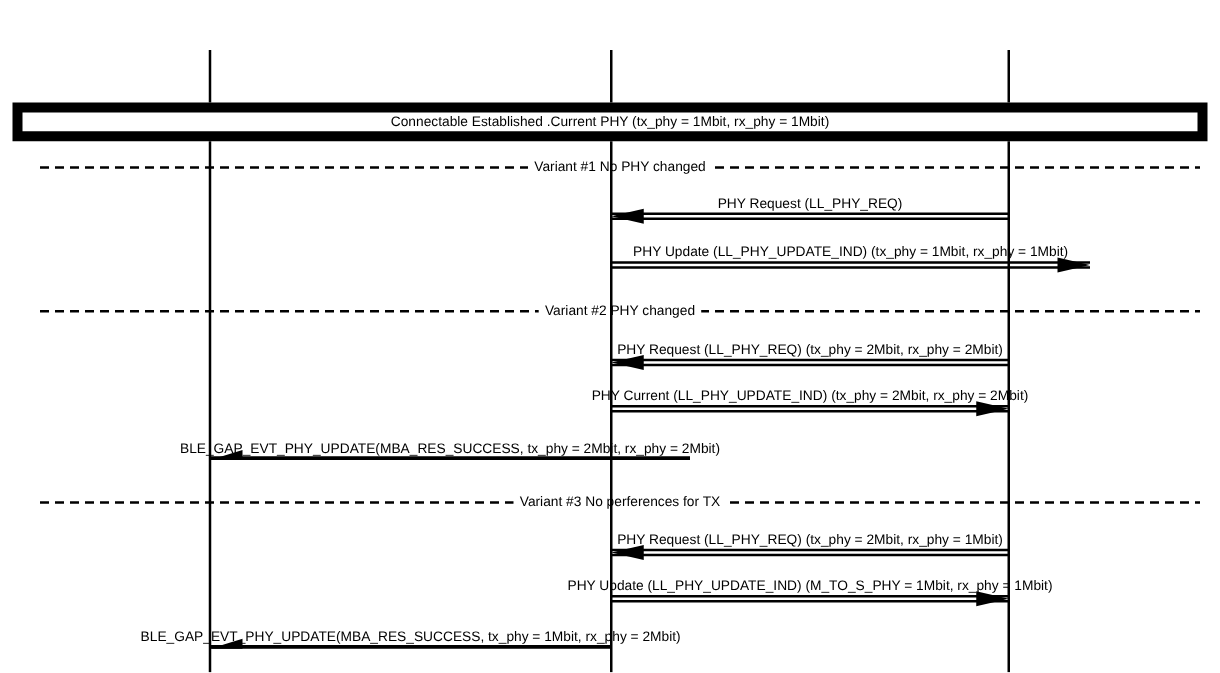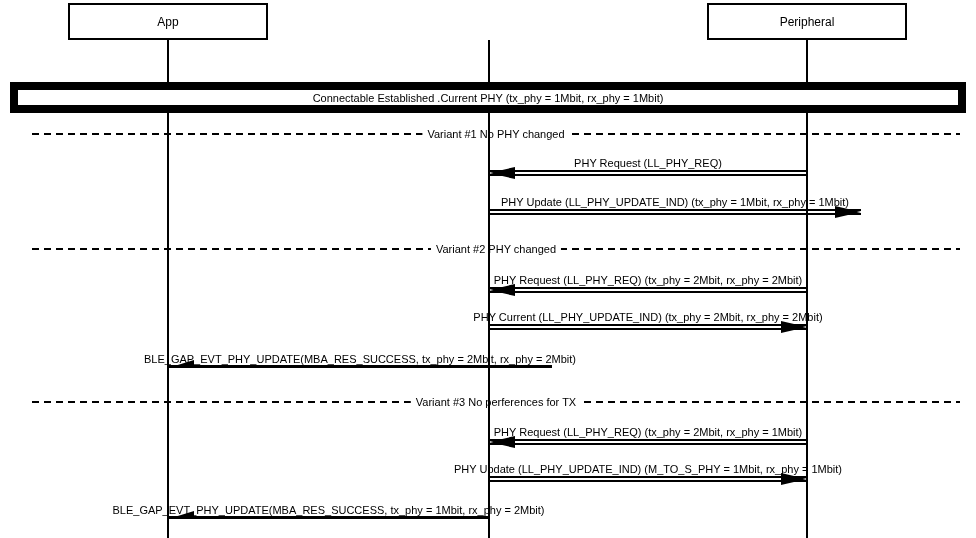--- a/index.html
+++ b/index.html
@@ -70,39 +70,33 @@
   </div>
   <div class="divider" style="top:402px">
     <div class="divider-line"></div>
     <span class="divider-label">Variant #3 No perferences for TX</span>
   </div>
 
   <div class="lifeline" style="left:167px"></div>
   <div class="lifeline" style="left:488px"></div>
   <div class="lifeline" style="left:806px"></div>
 
-  <div class="actor-box" style="left:68px">
-    <span>App</span>
-  </div>
-  <div class="actor-box" style="left:707px">
-    <span>Peripheral</span>
-  </div>
 
   <div class="banner">
     <span>Connectable Established .Current PHY (tx_phy = 1Mbit, rx_phy = 1Mbit)</span>
   </div>
 
   <div class="msg double" style="left:489px; top:170px; width:318px;">
     <span class="msg-label">PHY Request (LL_PHY_REQ)</span>
     <div class="msg-line line-top"></div>
     <div class="msg-line line-bottom"></div>
     <div class="head-left"></div>
   </div>
 
-  <div class="msg double" style="left:489px; top:209px; width:372px;">
+  <div class="msg double" style="left:489px; top:209px; width:372px;padding-left:11px;">
     <span class="msg-label">PHY Update (LL_PHY_UPDATE_IND) (tx_phy = 1Mbit, rx_phy = 1Mbit)</span>
     <div class="msg-line line-top"></div>
     <div class="msg-line line-bottom"></div>
     <div class="head-right"></div>
   </div>
 
   <div class="msg double" style="left:489px; top:287px; width:318px;">
     <span class="msg-label">PHY Request (LL_PHY_REQ) (tx_phy = 2Mbit, rx_phy = 2Mbit)</span>
     <div class="msg-line line-top"></div>
     <div class="msg-line line-bottom"></div>

